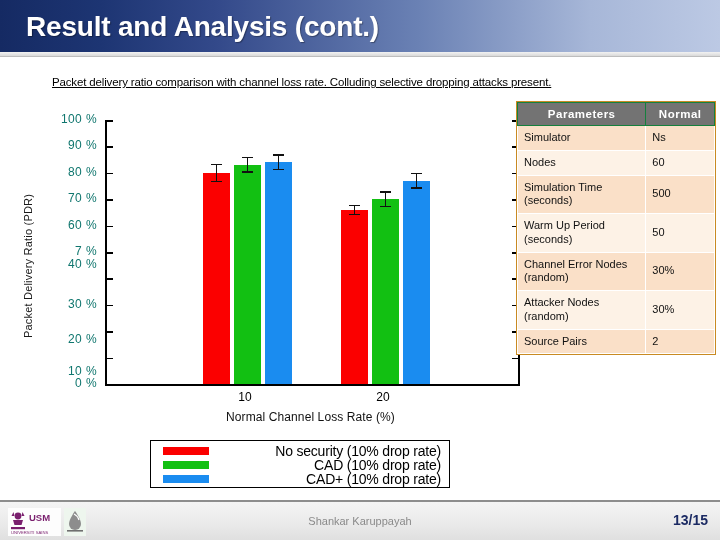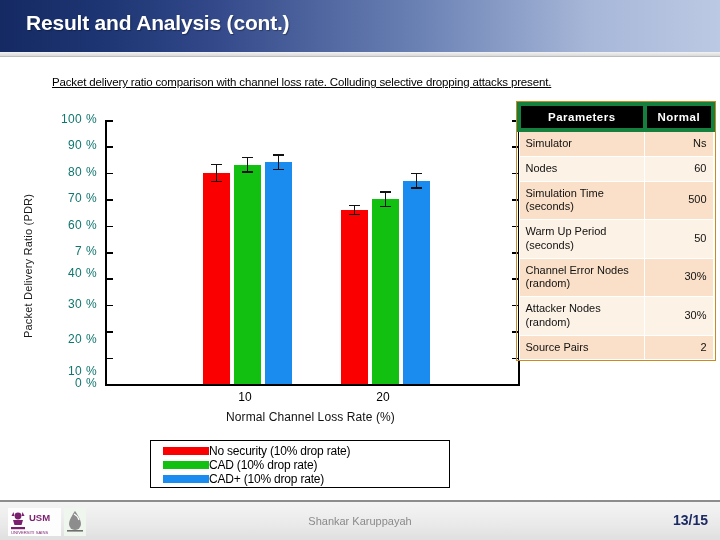--- a/index.html
+++ b/index.html
@@ -11,21 +11,21 @@
     position:relative;
   }
 
   
   #title-bar{
     position:absolute;left:0;top:0;width:720px;height:52px;
     background:linear-gradient(to right,#152a63 0%,#1d3573 14%,#33498a 30%,#6a81b4 58%,#a7b7d8 82%,#bcc9e4 100%);
   }
   #title-text{
     position:absolute;left:26px;top:11px;
-    font-size:21px;font-weight:bold;color:#ffffff;
+    font-size:28px;font-weight:bold;color:#ffffff;
     letter-spacing:-0.2px;
     text-shadow:1px 1px 1px rgba(0,0,0,.35);
     white-space:nowrap;
   }
   #title-underline{
     position:absolute;left:0;top:52px;width:720px;height:4px;
     background:linear-gradient(to bottom,#f2f2f2,#d9d9d9);
     border-bottom:1px solid #bdbdbd;
   }
 
@@ -107,49 +107,49 @@
   .legend-row{
     display:flex;align-items:center;height:13px;margin-bottom:1px;
   }
   .legend-swatch{
     width:46px;height:8px;margin-left:8px;flex:0 0 auto;
   }
   .legend-swatch.red{background:#fb0000;}
   .legend-swatch.green{background:#12c012;}
   .legend-swatch.blue{background:#1a8cf0;}
   .legend-text{
-    flex:1 1 auto;text-align:left;padding-right:4px;
-    font-size:12px;color:#000;white-space:nowrap;letter-spacing:-.2px;
+    flex:1 1 auto;text-align:right;padding-right:4px;
+    font-size:14px;color:#000;white-space:nowrap;letter-spacing:-.2px;
   }
 
   
   #param-table{
     position:absolute;left:517px;top:102px;
     width:198px;
     border-collapse:collapse;
     font-size:11px;
     box-shadow:0 0 0 1px #c98a22;
   }
   #param-table th{
-    background:#000000;
+    background:#737373;
     color:#ffffff;
     font-weight:bold;
     font-size:11.5px;
     padding:5px 6px;
-    border:4px solid #15803d;
+    border:1px solid #15803d;
     letter-spacing:.5px;
   }
   #param-table td{
     border:1px solid #ffffff;
     padding:5px 6px;
     color:#111;
     line-height:1.25;
   }
   #param-table td.pname{width:124px;text-align:left;}
-  #param-table td.pval{width:58px;text-align:right;}
+  #param-table td.pval{width:58px;text-align:left;}
   #param-table tr.odd td{background:#fae0c8;}
   #param-table tr.even td{background:#fdf2e6;}
 
   
   #footer{
     position:absolute;left:0;top:500px;width:720px;height:40px;
     background:linear-gradient(to bottom,#f4f4f4 0%,#eaeaea 55%,#dedede 100%);
     border-top:2px solid #8d8d8d;
   }
   #footer-author{
@@ -180,21 +180,21 @@
 
 <div id="caption">Packet delivery ratio comparison with channel loss rate. Colluding selective dropping attacks present.</div>
 
 <div id="chart-wrap">
   <div id="ylabel">Packet Delivery Ratio (PDR)</div>
   <div id="ytick-col">
       <div class="ytick-label" style="top: 276px;">0 %</div>
       <div class="ytick-label" style="top: 264px;">10 %</div>
       <div class="ytick-label" style="top: 232px;">20 %</div>
       <div class="ytick-label" style="top: 196.8px;">30 %</div>
-      <div class="ytick-label" style="top: 166px; text-align: right;">40 %</div>
+      <div class="ytick-label" style="top: 157px; text-align: right;">40 %</div>
       <div class="ytick-label" style="top: 144px;">7 %</div>
       <div class="ytick-label" style="top: 117.6px;">60 %</div>
       <div class="ytick-label" style="top: 91.2px;">70 %</div>
       <div class="ytick-label" style="top: 64.8px;">80 %</div>
       <div class="ytick-label" style="top: 38.4px;">90 %</div>
       <div class="ytick-label" style="top: 12px;">100 %</div>
     </div>
   <div id="plot">
       <div class="tick-left" style="top: 264px;"></div>
       <div class="tick-right" style="top: 264px;"></div>

